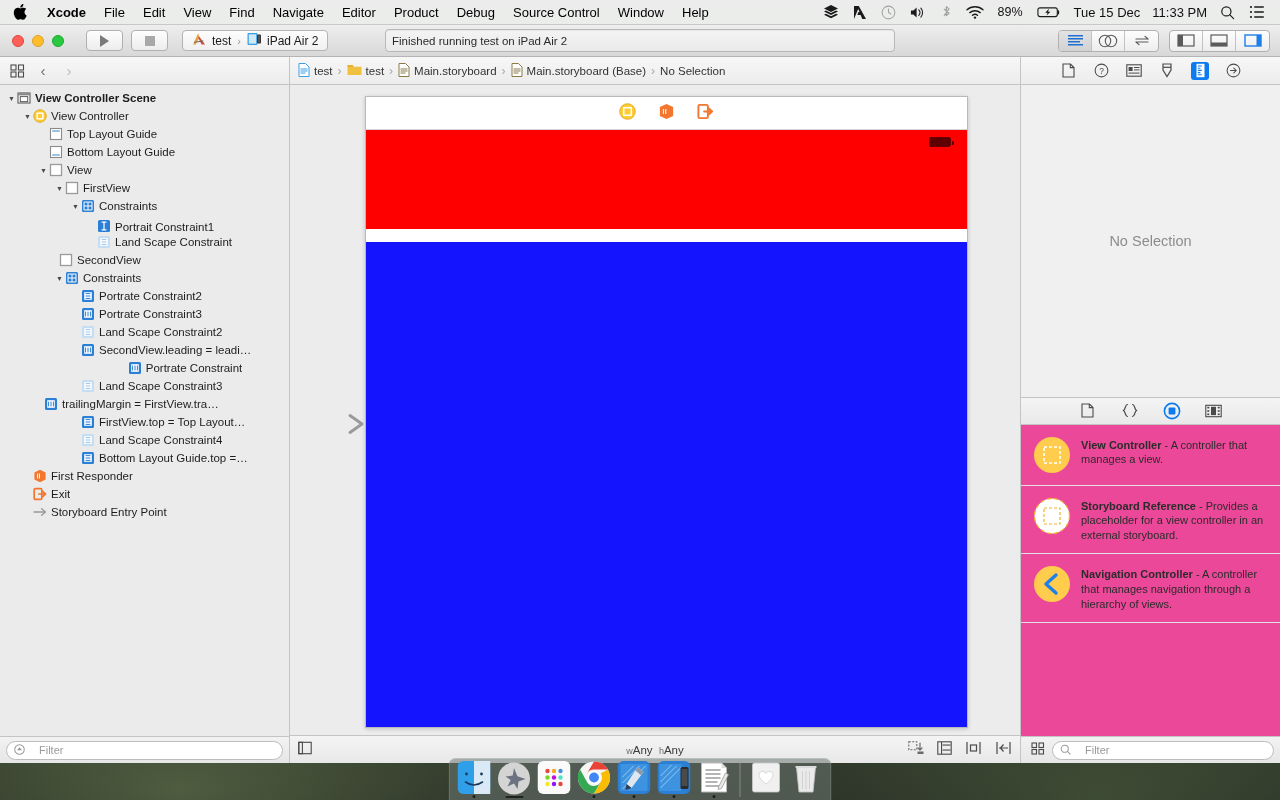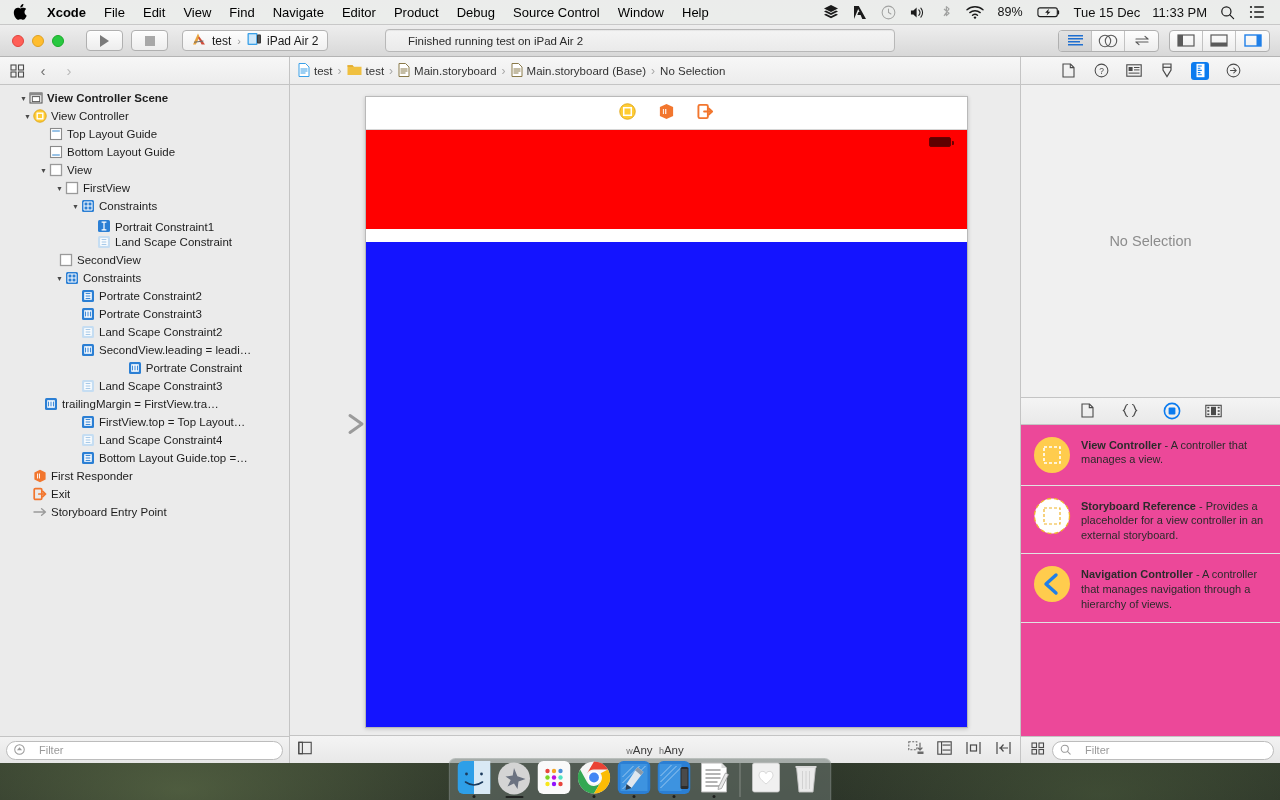--- a/index.html
+++ b/index.html
@@ -90,21 +90,21 @@
     display: flex; align-items: center; padding: 0 9px; gap: 5px;
     font-size: 12px; color: #1a1a1a;
   }
   .scheme .sep { color: #999; font-size: 11px; margin: 0 1px; }
 
   .status-field {
     position: absolute; left: 50%; transform: translateX(-50%);
     width: 510px; height: 23px;
     background: linear-gradient(180deg,#f4f4f4,#eaeaea);
     border: 1px solid #b8b8b8; border-radius: 4px;
-    display: flex; align-items: center; padding: 0 22px;
+    display: flex; align-items: center; padding: 0 6px;
     font-size: 11.5px; color: #2b2b2b;
     box-shadow: 0 1px 1px rgba(0,0,0,.06) inset;
   }
 
   .tb-right { margin-left: auto; display: flex; align-items: center; gap: 10px; padding-right: 2px; }
   .seg {
     display: flex; height: 22px;
     border: 1px solid #b0b0b0; border-radius: 4px; overflow: hidden;
     background: linear-gradient(180deg,#fdfdfd,#ededed);
   }
@@ -563,21 +563,21 @@
               <path d="M4.8 8h6M8.3 5.4L11 8l-2.7 2.6" fill="none" stroke="#4a4a4a" stroke-width="1.1" stroke-linecap="round" stroke-linejoin="round"></path>
             </svg>
         </div>
       </div>
     </div>
 
     <div class="body-row">
 
       <div class="navigator">
         <div class="nav-tree" id="tree-host">
-            <div class="tree-row bold" style="padding-left: 18px;">
+            <div class="tree-row bold" style="padding-left: 6px;">
               <span class="disc">▼</span>
               <span class="tree-icon">
                 <svg width="14" height="14" viewBox="0 0 14 14">
                   <rect x="1" y="2" width="12" height="10" fill="#fff" stroke="#5a5a5a" stroke-width="1.1"></rect>
                   <rect x="1" y="2" width="12" height="2.4" fill="#8a8a8a"></rect>
                   <rect x="3.3" y="5.6" width="7.4" height="5" fill="none" stroke="#5a5a5a" stroke-width="1"></rect>
                 </svg>
               </span>
               <span class="tree-label">View Controller Scene</span>
             </div>

